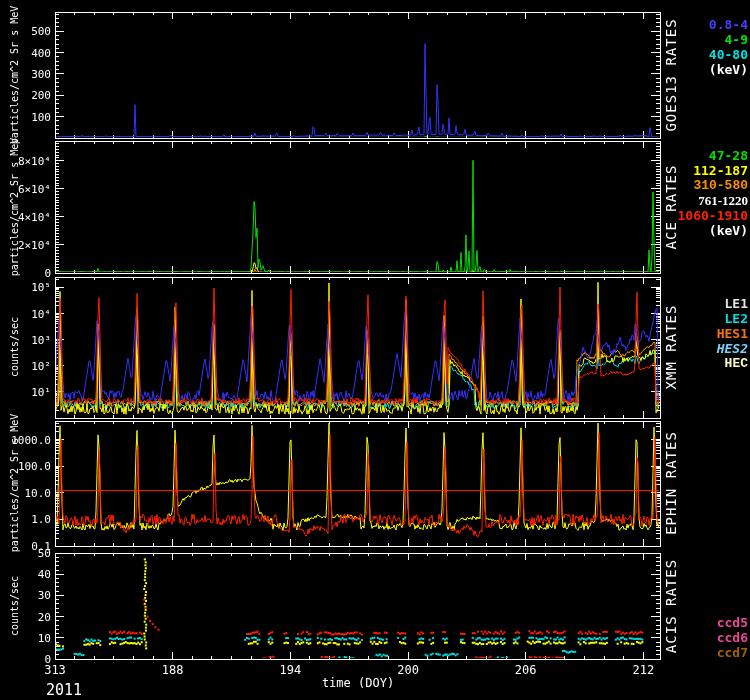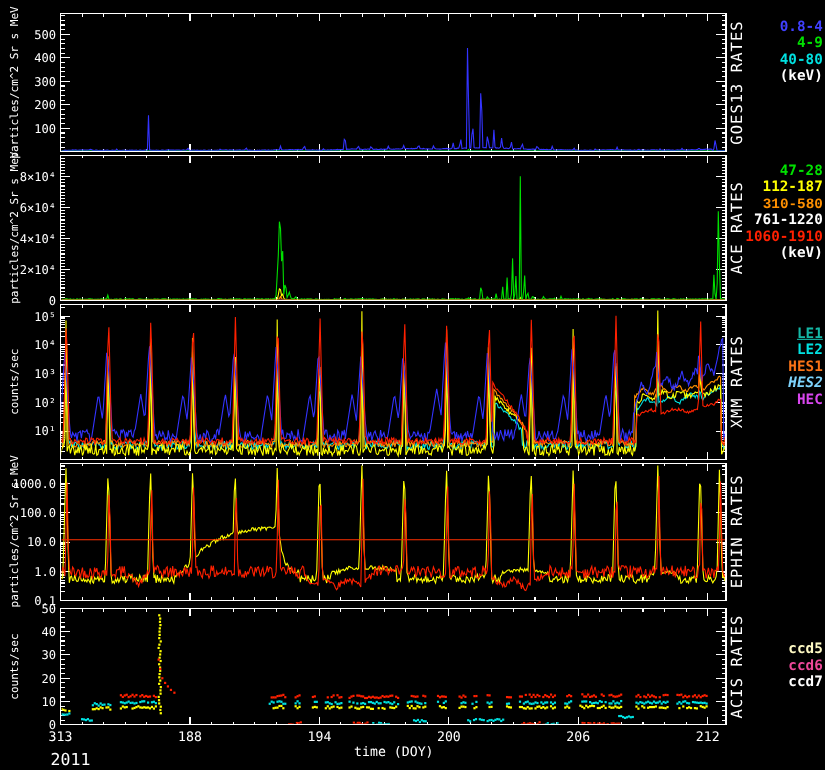--- a/index.html
+++ b/index.html
@@ -727,35 +727,35 @@
   <div class="legend" style="top:17px">
     <span style="color: rgb(64, 64, 255);">0.8-4</span>
     <span style="color: rgb(0, 224, 0);">4-9</span>
     <span style="color: rgb(0, 224, 224);">40-80</span>
     <span style="color: rgb(255, 255, 255);">(keV)</span>
   </div>
   <div class="legend" style="top:148px">
     <span style="color: rgb(0, 224, 0);">47-28</span>
     <span style="color: rgb(255, 255, 0);">112-187</span>
     <span style="color: rgb(255, 144, 0); font-family: Liberation Mono, monospace;">310-580</span>
-    <span style="color: rgb(255, 255, 255);">761-1220</span>
+    <span style="color: rgb(255, 255, 255); font-family: Liberation Serif, serif;">761-1220</span>
     <span style="color: rgb(255, 32, 0);">1060-1910</span>
     <span style="color: rgb(255, 255, 255);">(keV)</span>
   </div>
   <div class="legend" style="top:296px">
-    <span style="color: #14b8a6; text-decoration: underline;">LE1</span>
+    <span style="color: #e5e5e5;">LE1</span>
     <span style="color: rgb(0, 224, 224);">LE2</span>
     <span style="color: #f97316;">HES1</span>
     <span style="color: #7dd3fc; font-style: italic;">HES2</span>
-    <span style="color: #d946ef;">HEC</span>
+    <span style="color: #fef9c3; font-family: Liberation Mono, monospace;">HEC</span>
   </div>
   <div class="legend" style="top:583px">
-    <span style="color: #fef9c3;">ccd5</span>
+    <span style="color: #ec4899; margin-top: 32px;">ccd5</span>
     <span style="color: #ec4899; margin-left: 32px;">ccd6</span>
-    <span style="color: #ffffff;">ccd7</span>
+    <span style="color: #a16207;">ccd7</span>
   </div>
 
   <span class="xt" style="left:55px">313</span>
   <span class="xt" style="left:172.7px">188</span>
   <span class="xt" style="left:290.4px">194</span>
   <span class="xt" style="left:408.1px">200</span>
   <span class="xt" style="left:525.7px">206</span>
   <span class="xt" style="left:643.4px">212</span>
 
   <div class="xlabel">time (DOY)</div>

